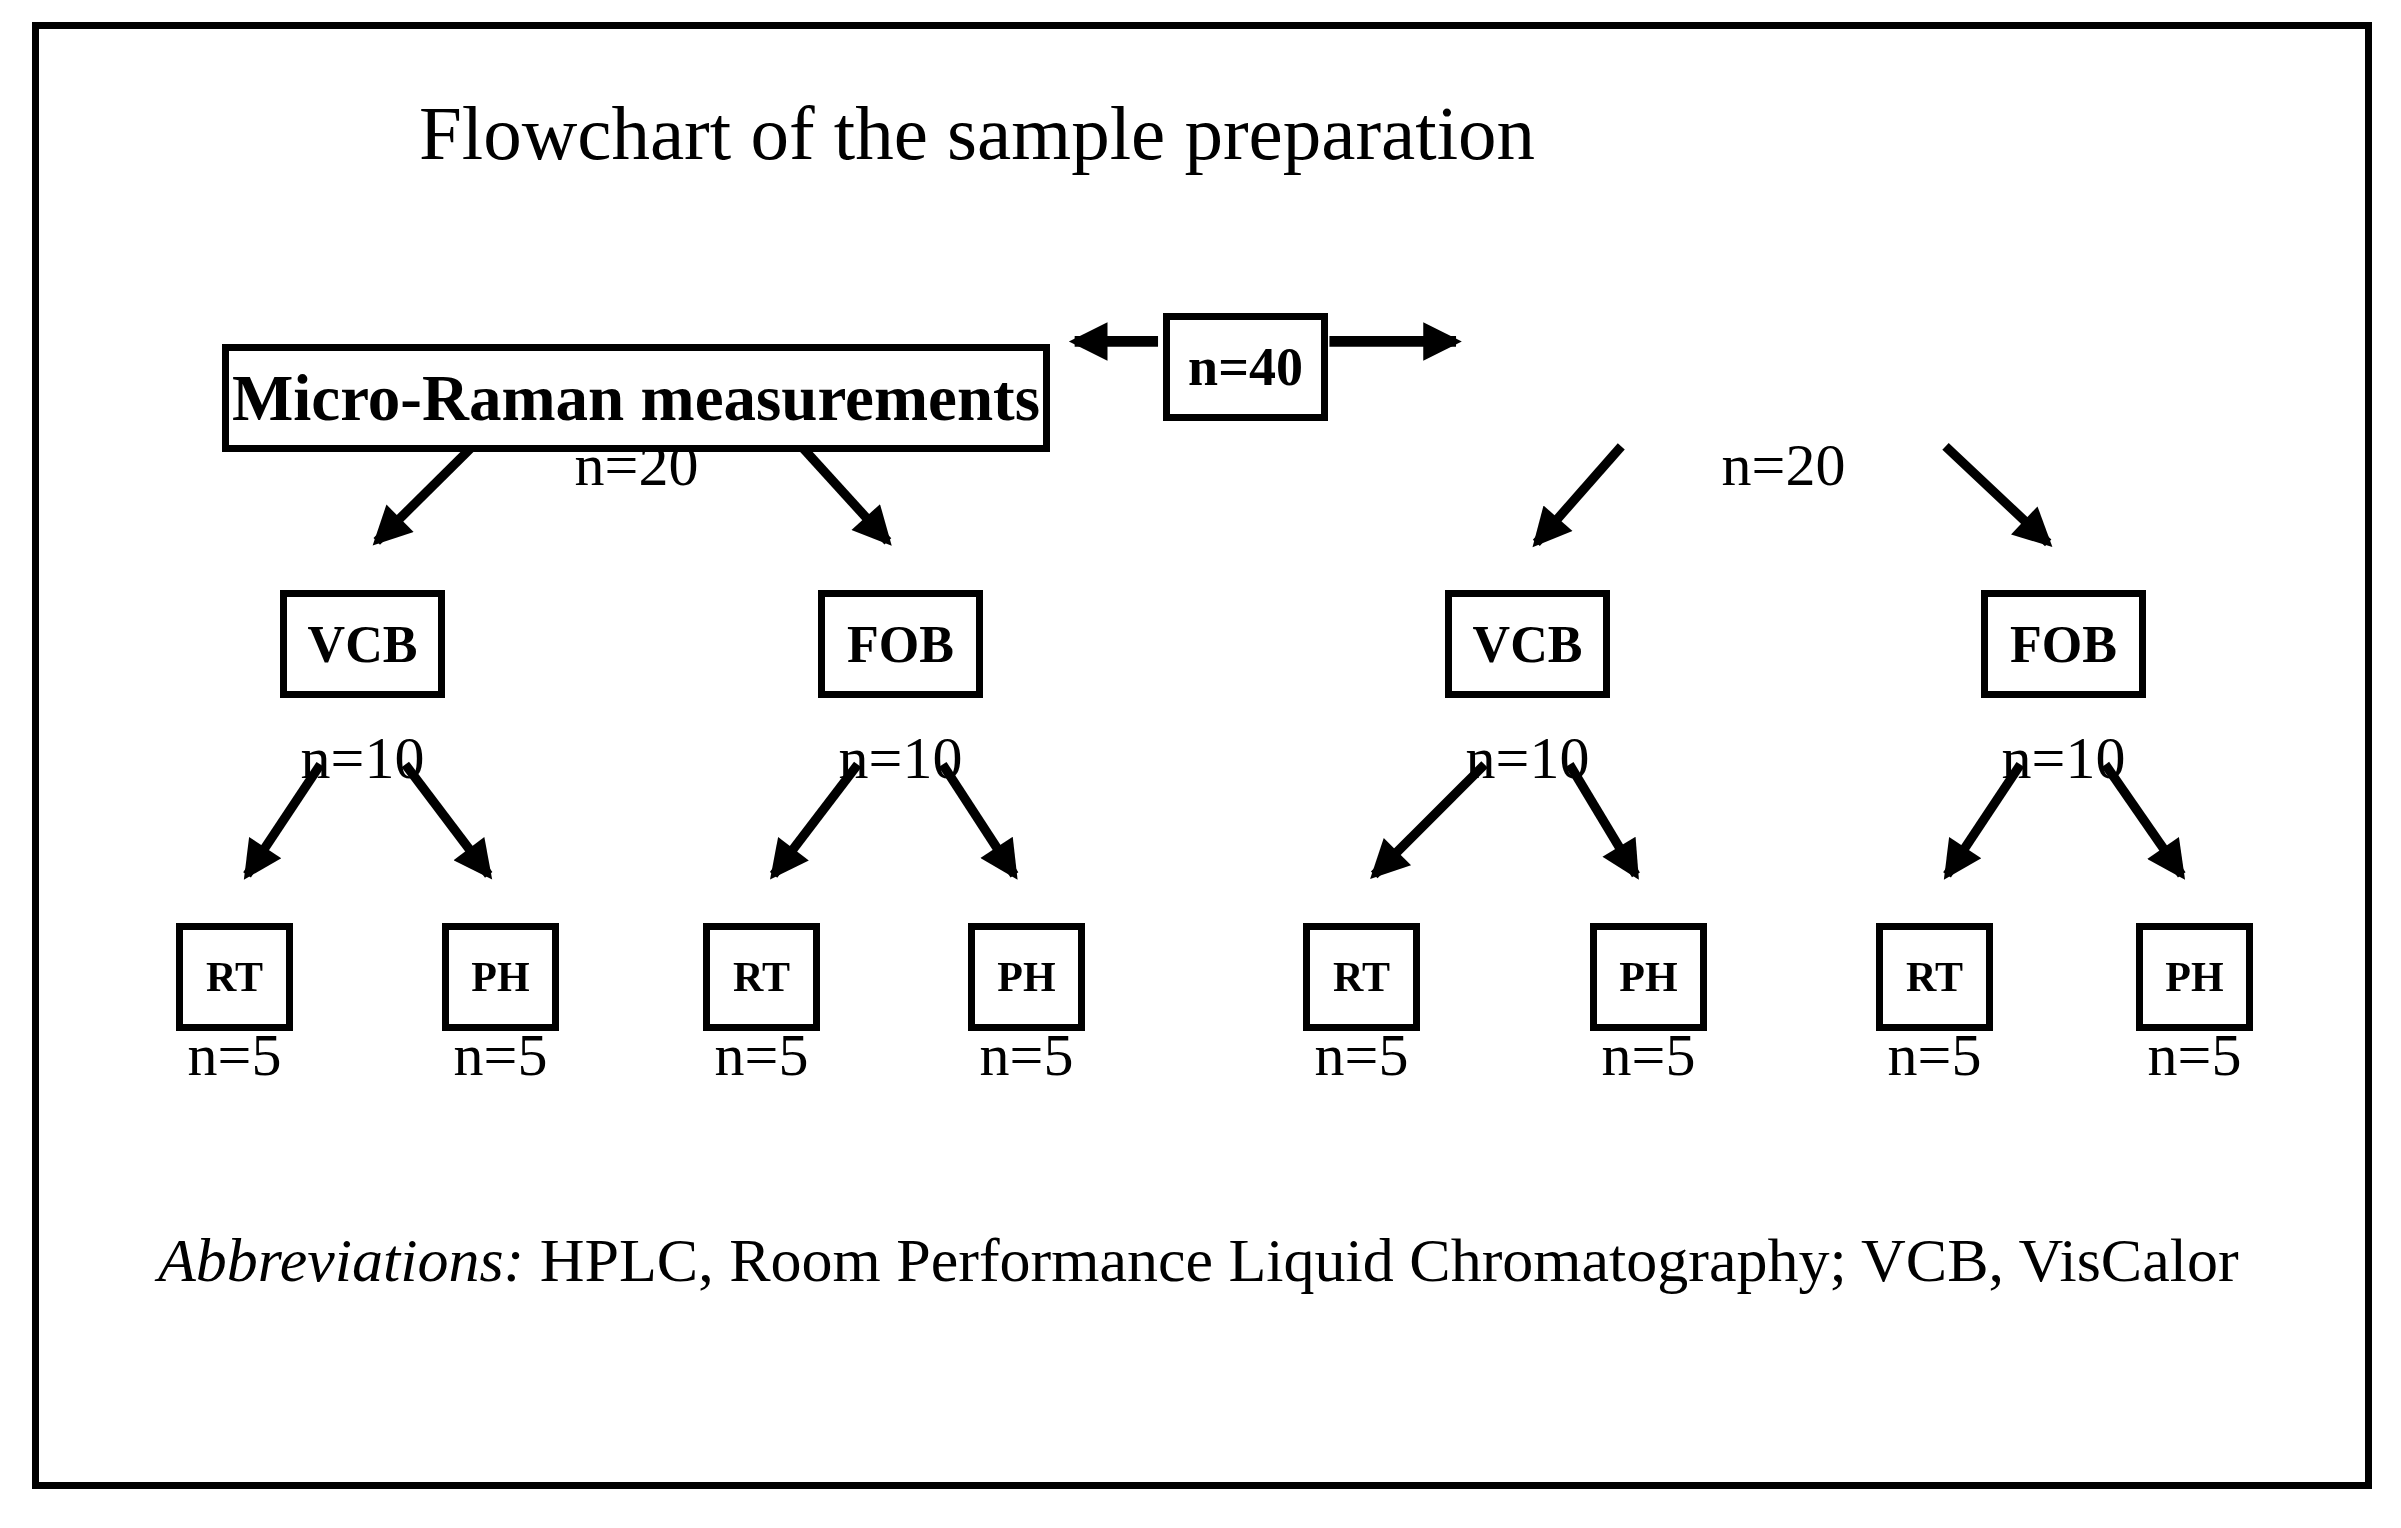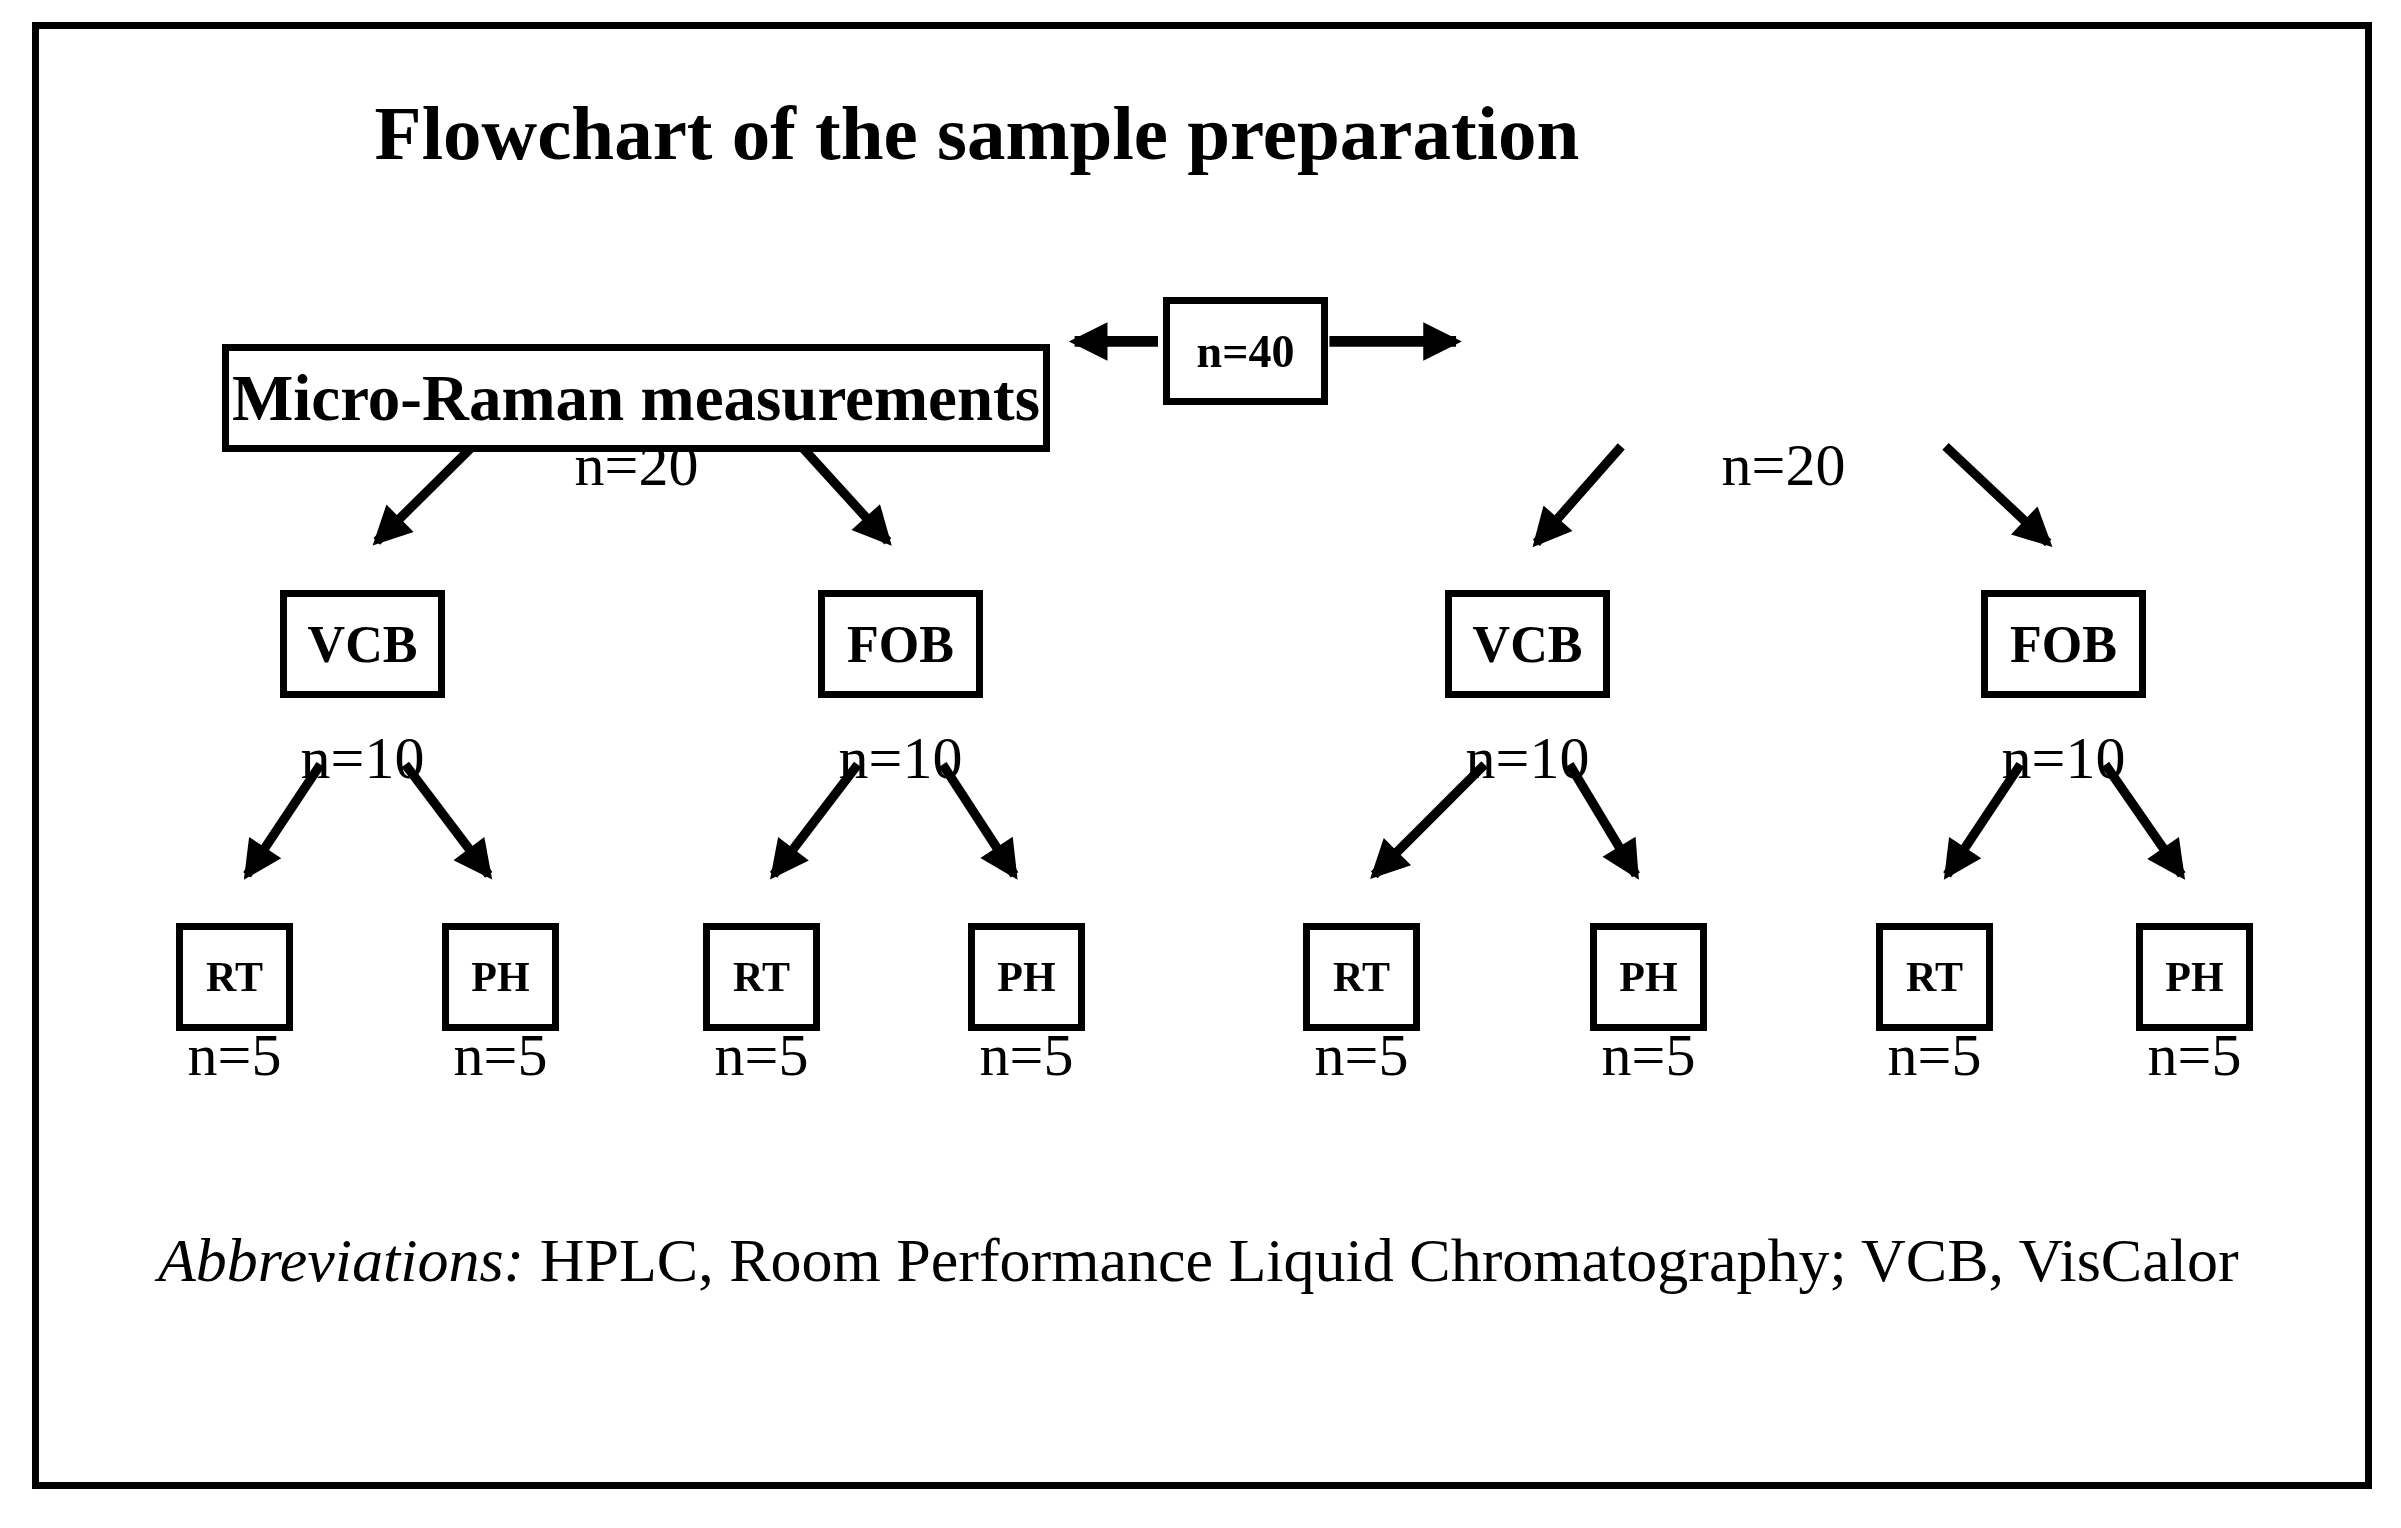--- a/index.html
+++ b/index.html
@@ -10,30 +10,30 @@
     font-family:"Liberation Serif", serif;
     color:#000000;
     overflow:hidden;
   }
   .frame{
     position:absolute;left:32px;top:21.6px;width:2340px;height:1467px;
     border:7.7px solid #000;box-sizing:border-box;background:#fff;
   }
   .title{
     position:absolute;left:0;top:91px;width:1954px;
-    text-align:center;font-size:77px;line-height:85px;white-space:nowrap;font-weight:bold;
+    text-align:center;font-size:77px;line-height:85px;white-space:nowrap;
   }
   .node{
     position:absolute;box-sizing:border-box;
     border:7.7px solid #000;background:#fff;
     display:flex;align-items:center;justify-content:center;
     font-weight:bold;white-space:nowrap;margin-top:26px;
   }
   .node-wide{height:108px;top:318px;font-size:65px;}
-  .node-n40{left:1163px;top:271px;width:165px;height:108px;font-size:46px;}
+  .node-n40{left:1163px;top:287px;width:165px;height:108px;font-size:54px;}
   .node-mid{width:165px;height:108px;top:564px;font-size:52px;}
   .node-leaf{width:117px;height:108px;top:897px;font-size:42px;}
   .count{
     position:absolute;width:247px;text-align:center;
     font-size:60px;line-height:63px;white-space:nowrap;
   }
   .count-n20{top:434px;}
   .count-n10{top:727px;}
   .count-n5{top:1024px;}
   .arrows{position:absolute;left:0;top:0;width:2401px;height:1529px;}

